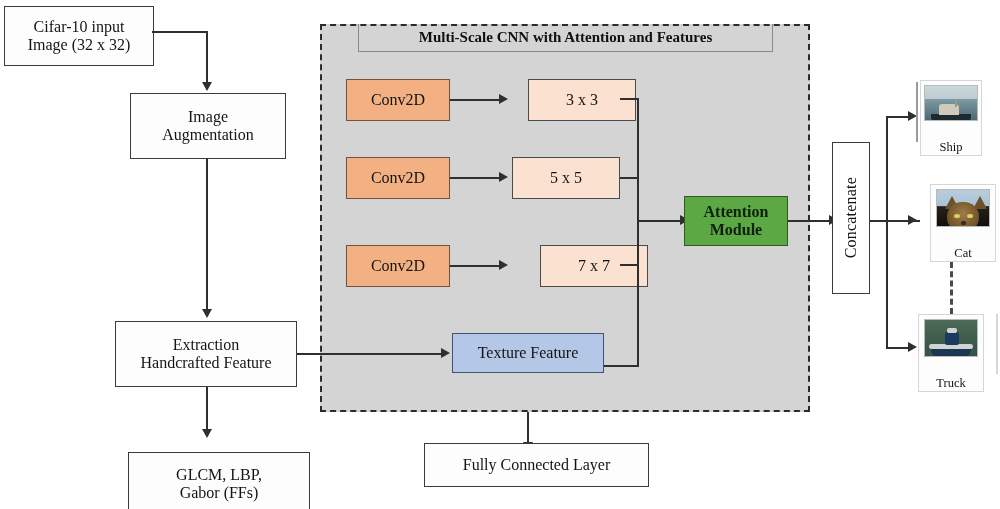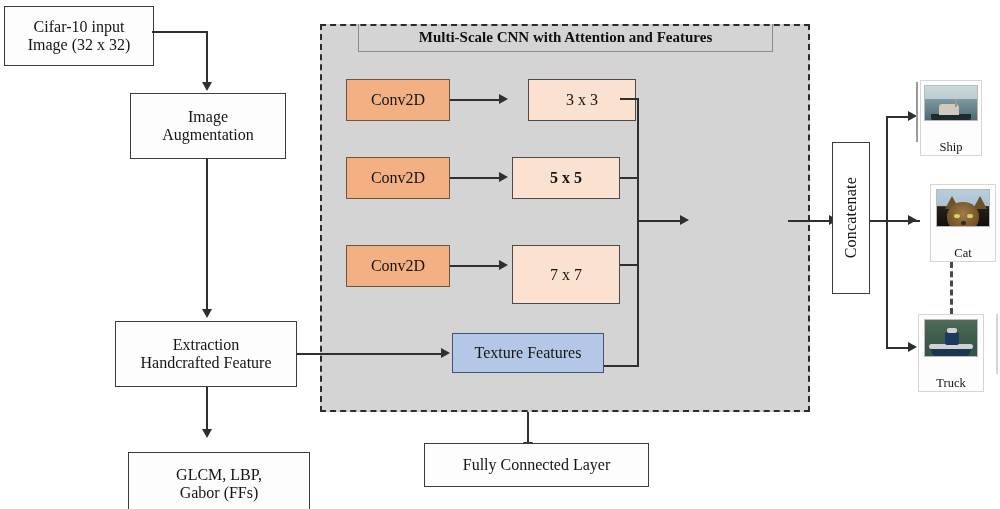--- a/index.html
+++ b/index.html
@@ -140,36 +140,42 @@
 
   <div class="box conv" style="left:346px;top:79px;width:104px;height:42px;">Conv2D</div>
   <div class="ln lnh" style="left:450px;top:99px;width:50px;"></div>
   <div class="arrow ar-r" style="left:499px;top:94px;"></div>
   <div class="box kern" style="left:528px;top:79px;width:108px;height:42px;">3 x 3</div>
   <div class="ln lnh" style="left:620px;top:98px;width:19px;"></div>
 
   <div class="box conv" style="left:346px;top:157px;width:104px;height:42px;">Conv2D</div>
   <div class="ln lnh" style="left:450px;top:177px;width:50px;"></div>
   <div class="arrow ar-r" style="left:499px;top:172px;"></div>
-  <div class="box kern" style="left:512px;top:157px;width:108px;height:42px;font-weight:bold;">5 x 5</div>
+  <div class="box kern" style="left:512px;top:157px;width:108px;height:42px;">5 x 5</div>
   <div class="ln lnh" style="left:620px;top:177px;width:19px;"></div>
 
   <div class="box conv" style="left:346px;top:245px;width:104px;height:42px;">Conv2D</div>
   <div class="ln lnh" style="left:450px;top:265px;width:50px;"></div>
   <div class="arrow ar-r" style="left:499px;top:260px;"></div>
-  <div class="box kern" style="left:512px;top:245px;width:108px;height:59px;">7 x 7</div>
+  <div class="box kern" style="left:540px;top:245px;width:108px;height:42px;">7 x 7</div>
   <div class="ln lnh" style="left:620px;top:264px;width:19px;"></div>
 
-  <div class="box tex" style="left:452px;top:333px;width:152px;height:40px;">Texture Features</div>
+  <div class="box tex" style="left:452px;top:333px;width:152px;height:40px;">Texture Feature</div>
   <div class="ln lnh" style="left:604px;top:365px;width:35px;"></div>
 
   <div class="ln lnv" style="left:637px;top:98px;height:269px;"></div>
   <div class="ln lnh" style="left:637px;top:220px;width:44px;"></div>
   <div class="arrow ar-r" style="left:680px;top:215px;"></div>
 
+  <div class="box attn" style="left:684px;top:196px;width:104px;height:50px;">
+    <div>
+      <div>Attention</div>
+      <div>Module</div>
+    </div>
+  </div>
 
   <div class="ln lnh" style="left:788px;top:220px;width:44px;"></div>
   <div class="arrow ar-r" style="left:829px;top:215px;"></div>
 
   <div class="box concat" style="left:832px;top:142px;width:38px;height:152px;">
     <span>Concatenate</span>
   </div>
 
   <div class="ln lnv" style="left:527px;top:412px;height:32px;"></div>
   <div class="arrow ar-d" style="left:523px;top:442px;"></div>

